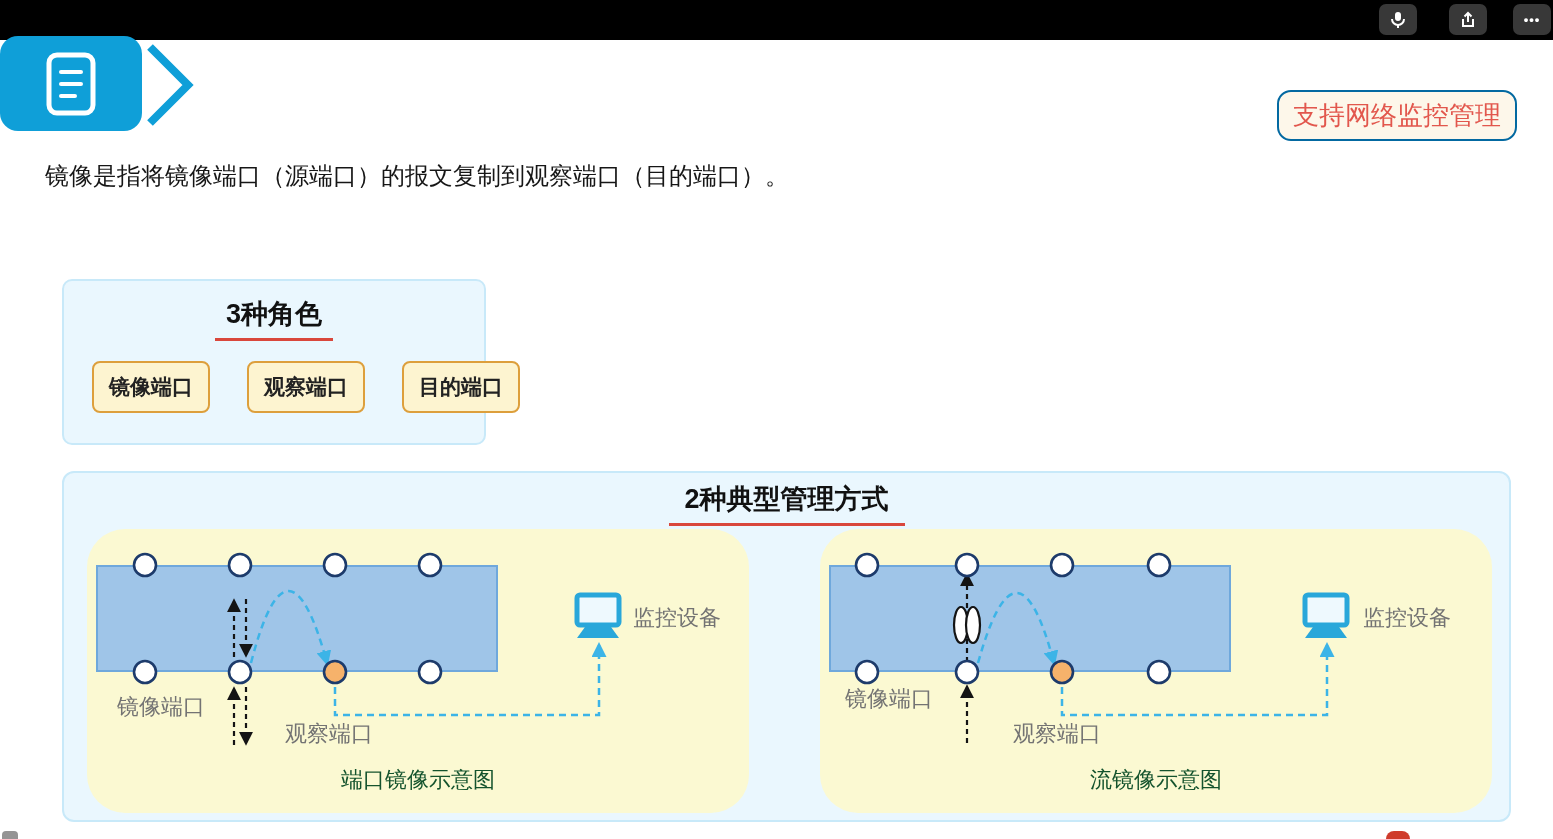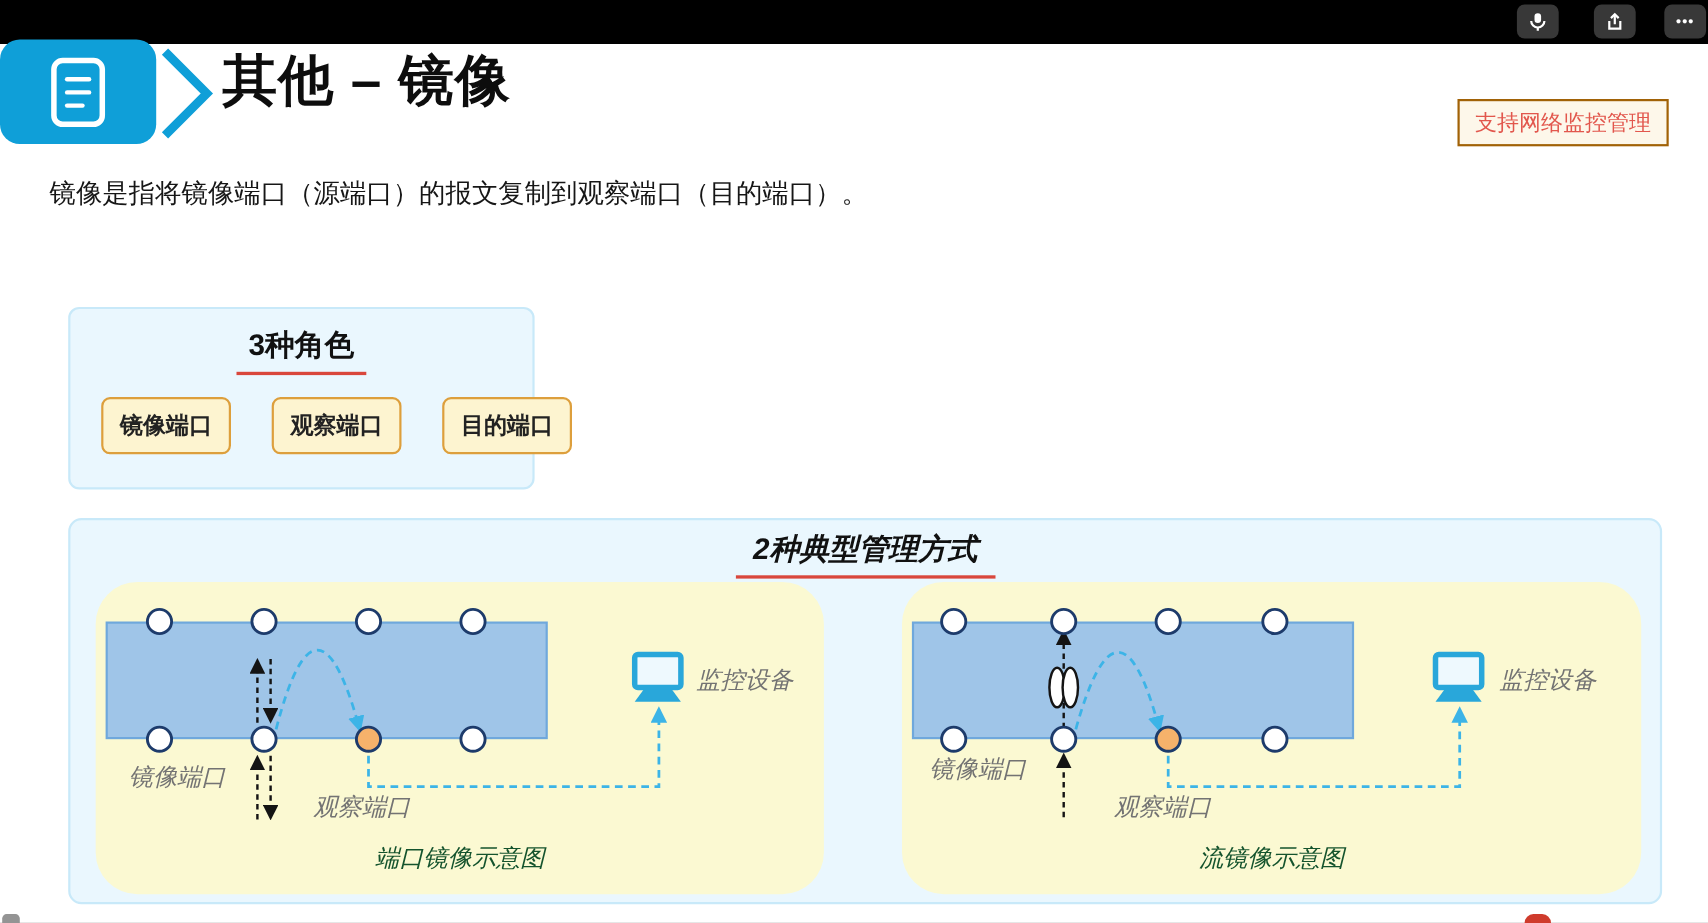--- a/index.html
+++ b/index.html
@@ -14,31 +14,31 @@
   .pbtn.popout{right:66px}
   .pbtn.more{right:2px}
   .more-glyph{color:#fff;font-size:13px;font-weight:700;letter-spacing:1px;line-height:1;}
 
   
   .doc-badge{position:absolute;left:0;top:36px;width:142px;height:95px;background:#0f9fd8;
              border-radius:18px;display:flex;align-items:center;justify-content:center;}
   .chevron{position:absolute;left:140px;top:41px;}
   .title{position:absolute;left:202px;top:40px;margin:0;font-size:50px;font-weight:800;
          color:#0d0d0d;letter-spacing:1px;white-space:nowrap;}
-  .support-badge{position:absolute;right:36px;top:90px;font-size:20px;color:#e2574d;
-                 background:#fdf7ea;border:2px solid #a16207;padding:6px 14px;border-radius:0;
+  .support-badge{position:absolute;right:36px;top:90px;font-size:26px;color:#e2574d;
+                 background:#fdf7ea;border:2px solid #0369a1;padding:6px 14px;border-radius:14px;
                  white-space:nowrap;}
 
   .intro{position:absolute;left:45px;top:160px;margin:0;font-size:24px;color:#161616;font-weight:500;
          white-space:nowrap;}
 
   
   .blue-box{position:absolute;background:#eaf7fe;border:2px solid #c8e9f9;box-sizing:border-box;}
   .roles-box{left:62px;top:279px;width:424px;height:166px;border-radius:10px;}
-  .methods-box{left:62px;top:471px;width:1449px;height:351px;border-radius:12px;font-style:italic;}
+  .methods-box{left:62px;top:471px;width:1449px;height:351px;border-radius:12px;}
   .box-title{text-align:center;font-size:27px;font-weight:600;color:#111;}
   .roles-box .box-title{margin-top:15px;}
   .methods-box .box-title{margin-top:8px;}
   .underline{height:3px;background:#d9473c;margin:6px auto 0;}
   .underline.roles-u{width:118px;}
   .underline.methods-u{width:236px;}
 
   .roles-row{display:flex;gap:37px;padding:20px 0 0 28px;}
   .role-chip{background:#fdf4d0;border:2px solid #dd9f3c;border-radius:8px;font-size:21px;
              font-weight:600;color:#222;padding:10px 15px;white-space:nowrap;}
@@ -114,21 +114,20 @@
     <svg width="76" height="78" viewBox="0 0 76 78">
       <rect x="16" y="10" width="44" height="58" rx="8" fill="none" stroke="#fff" stroke-width="5"></rect>
       <line x1="28" y1="27" x2="48" y2="27" stroke="#fff" stroke-width="4" stroke-linecap="round"></line>
       <line x1="28" y1="39" x2="48" y2="39" stroke="#fff" stroke-width="4" stroke-linecap="round"></line>
       <line x1="28" y1="51" x2="42" y2="51" stroke="#fff" stroke-width="4" stroke-linecap="round"></line>
     </svg>
   </div>
   <svg class="chevron" width="58" height="88" viewBox="0 0 58 88">
     <polyline points="10,6 48,44 10,82" fill="none" stroke="#0f9fd8" stroke-width="8"></polyline>
   </svg>
-  <h1 class="title">其他 – 镜像</h1>
   <div class="support-badge">支持网络监控管理</div>
 
   <p class="intro">镜像是指将镜像端口（源端口）的报文复制到观察端口（目的端口）。</p>
 
   <section class="blue-box roles-box">
     <div class="box-title">3种角色</div>
     <div class="underline roles-u"></div>
     <div class="roles-row">
       <div class="role-chip">镜像端口</div>
       <div class="role-chip">观察端口</div>

